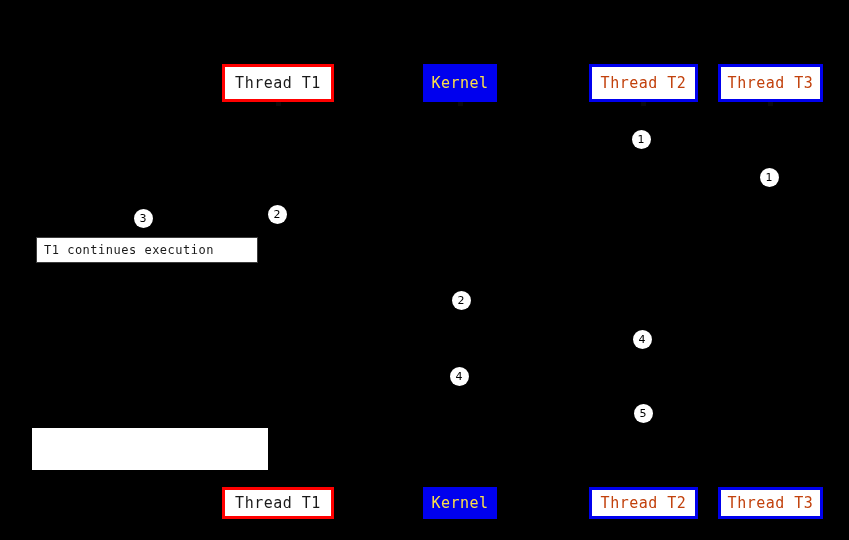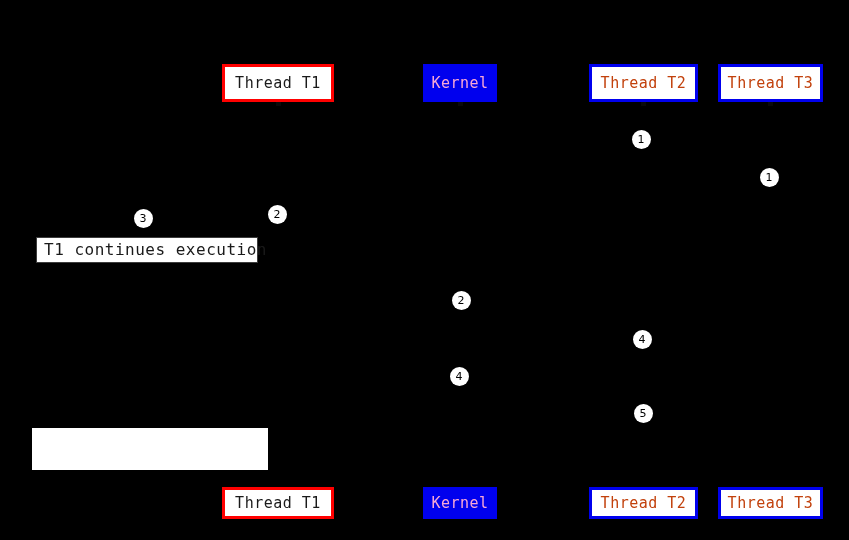--- a/index.html
+++ b/index.html
@@ -36,21 +36,21 @@
     color: #1a1a1a;
   }
   .participant.thread-blue {
     background: #ffffff;
     border: 3px solid #0000ee;
     color: #c2410c;
   }
   .participant.kernel {
     background: #0000ee;
     border: 1px solid #0000ee;
-    color: #f9a8d4;
+    color: #fde047;
   }
 
   
   .lifeline {
     position: absolute;
     width: 1px;
     background: #000000;
   }
   .lifeline-nub {
     position: absolute;
@@ -87,21 +87,21 @@
     position: absolute;
     box-sizing: border-box;
     background: #ffffff;
     border: 1px solid #3c3c3c;
     color: #1a1a1a;
     display: flex;
     align-items: center;
     padding-left: 7px;
     white-space: nowrap;
     font-family: "DejaVu Sans Mono", "Liberation Mono", monospace;
-    font-size: 16px;
+    font-size: 12px;
     letter-spacing: 0.5px;
     line-height: 1;
   }
   .note.blank {
     border: none;
     padding-left: 0;
   }
 </style>
 </head>
 <body>

